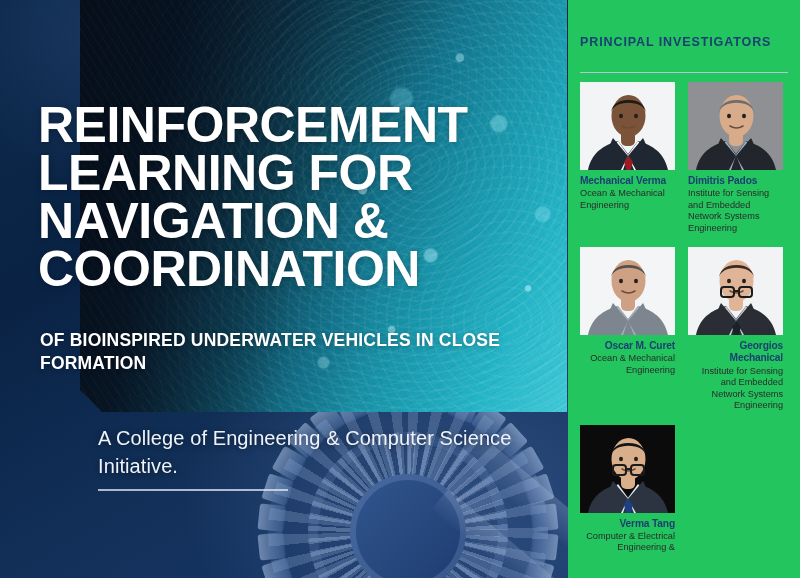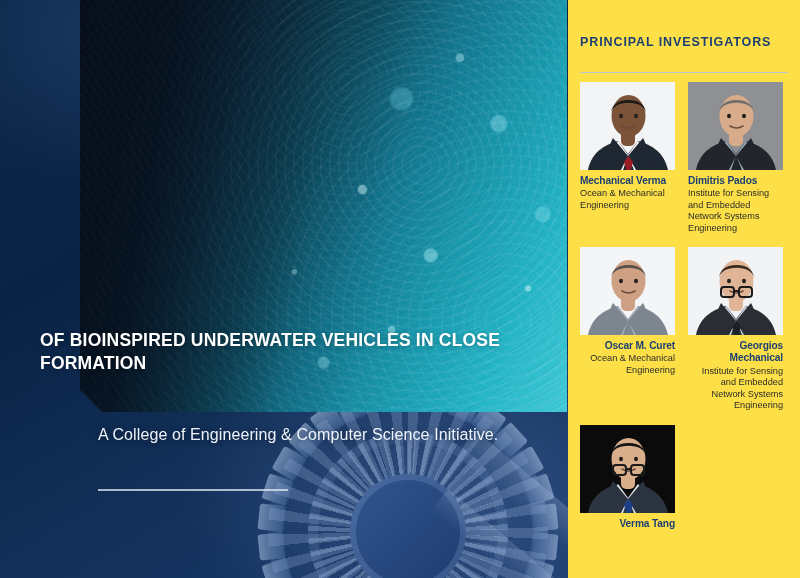--- a/index.html
+++ b/index.html
@@ -137,33 +137,33 @@
     text-shadow:0 1px 6px rgba(0,0,0,.28);
   }
   #poster-subtitle{
     position:absolute; left:40px; top:329px; width:500px;
     color:#ffffff; font-weight:bold; font-size:17.5px; line-height:1.32;
     letter-spacing:0.2px; text-transform:uppercase;
     text-shadow:0 1px 5px rgba(0,0,0,.3);
   }
   #poster-tagline{
     position:absolute; left:98px; top:424px; width:430px;
-    color:#eef3fb; font-size:16px; line-height:1.42; font-weight:400;
+    color:#eef3fb; font-size:20px; line-height:1.42; font-weight:400;
     letter-spacing:0.1px;
     text-shadow:0 1px 6px rgba(0,0,0,.45);
   }
   #tagline-rule{
     position:absolute; left:98px; top:489px; width:190px; height:2px;
     background:rgba(226,234,246,0.75);
   }
 
   
   #pi-panel{
     position:absolute; left:568px; top:0; width:232px; height:578px;
-    background:#fde047;
+    background:#22c55e;
   }
   #pi-heading{
     position:absolute; left:12px; top:34px; width:200px;
     color:#1c3f73; font-weight:bold; font-size:12.5px; line-height:1.42;
     letter-spacing:0.9px; text-transform:uppercase;
   }
   #pi-rule{
     position:absolute; left:12px; top:72px; width:208px; height:1px;
     background:#b9c5d6;
   }
@@ -255,20 +255,21 @@
     </div>
   <div class="gearart gear-big"></div>
   <div class="gearart gear-big-hub"></div>
 
   <div class="gearart bar" style="left:470px; top:430px; width:170px; height:30px; transform:rotate(40deg); opacity:.55;"></div>
   <div class="gearart bar" style="left:440px; top:486px; width:190px; height:26px; transform:rotate(40deg); opacity:.45;"></div>
 
   <div id="water-photo"></div>
 
   <div id="poster-text">
+    <h1 id="poster-title">Reinforcement Learning for Navigation &amp; Coordination</h1>
     <h2 id="poster-subtitle">Of Bioinspired Underwater Vehicles in Close Formation</h2>
     <p id="poster-tagline">A College of Engineering &amp; Computer Science Initiative.</p>
     <div id="tagline-rule"></div>
   </div>
 </div>
 
 <div id="pi-panel">
   <div id="pi-heading">Principal Investigators</div>
   <div id="pi-rule"></div>
 
@@ -385,16 +386,17 @@
     <ellipse cx="41" cy="34" rx="2" ry="2.3" fill="#22201e"></ellipse>
     <ellipse cx="56" cy="34" rx="2" ry="2.3" fill="#22201e"></ellipse>
     <path d="M42 44 Q48.5 48 55 44" stroke="#6b4b39" stroke-width="1.6" fill="none" stroke-linecap="round"></path>
 
       <rect x="33" y="40" width="13" height="10" rx="3" fill="none" stroke="#1b1b1b" stroke-width="2"></rect>
       <rect x="51" y="40" width="13" height="10" rx="3" fill="none" stroke="#1b1b1b" stroke-width="2"></rect>
       <line x1="46" y1="44" x2="51" y2="44" stroke="#1b1b1b" stroke-width="2"></line>
   </svg>
           </div>
           <div class="pi-name">Verma Tang</div>
+          <div class="pi-dept">Computer &amp; Electrical Engineering &amp;</div>
         </div>
       </div>
     </div>
 </div>
 
 </body></html>

